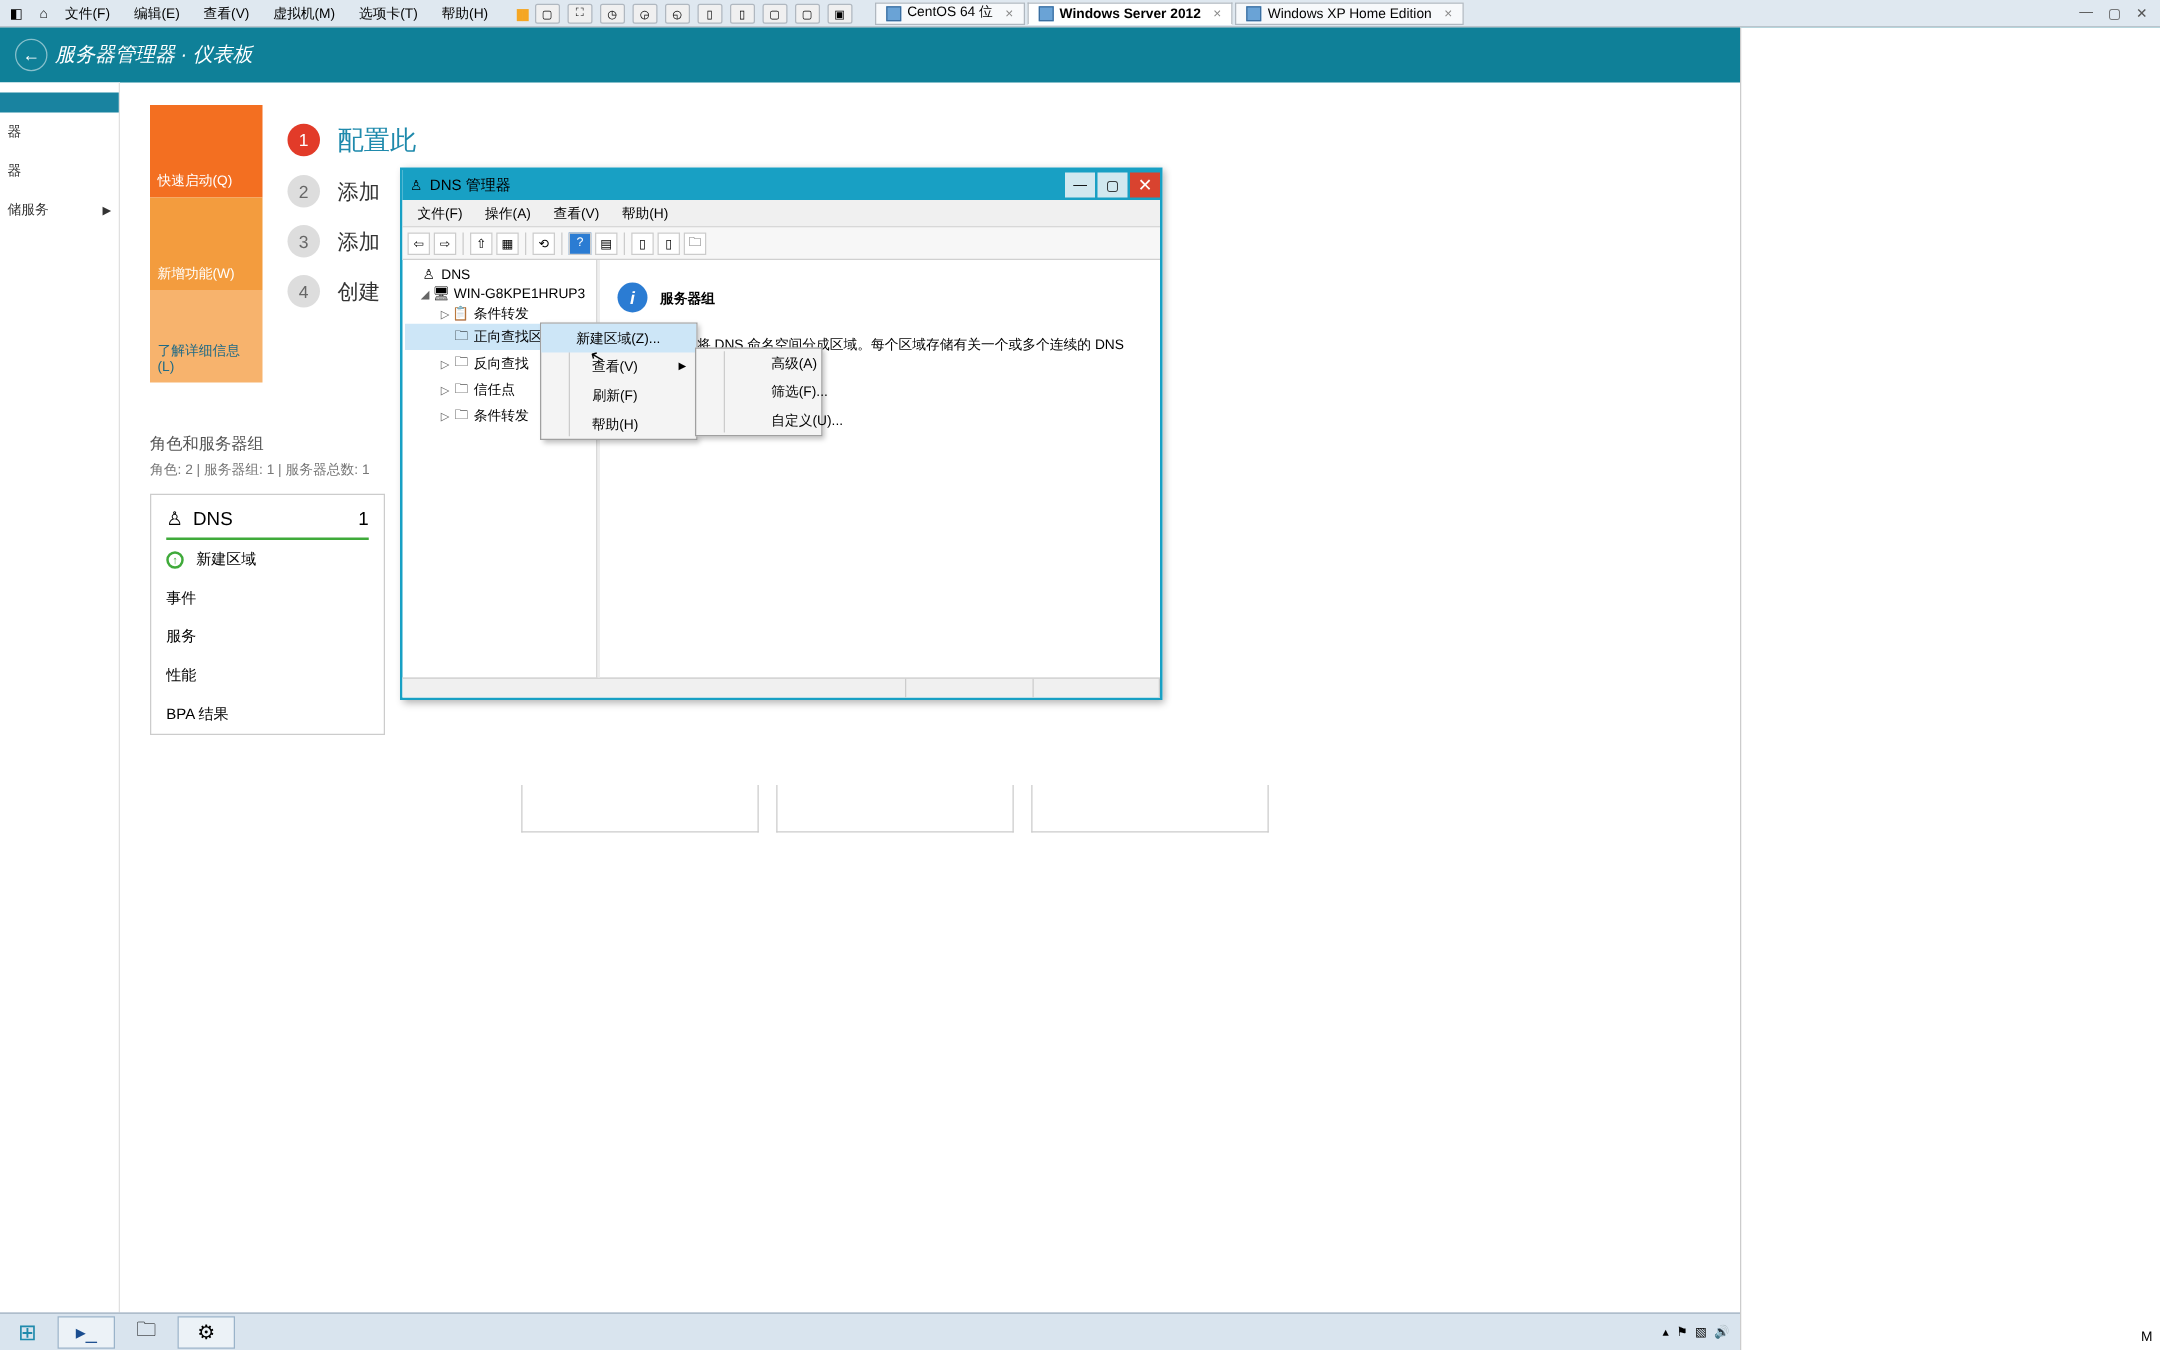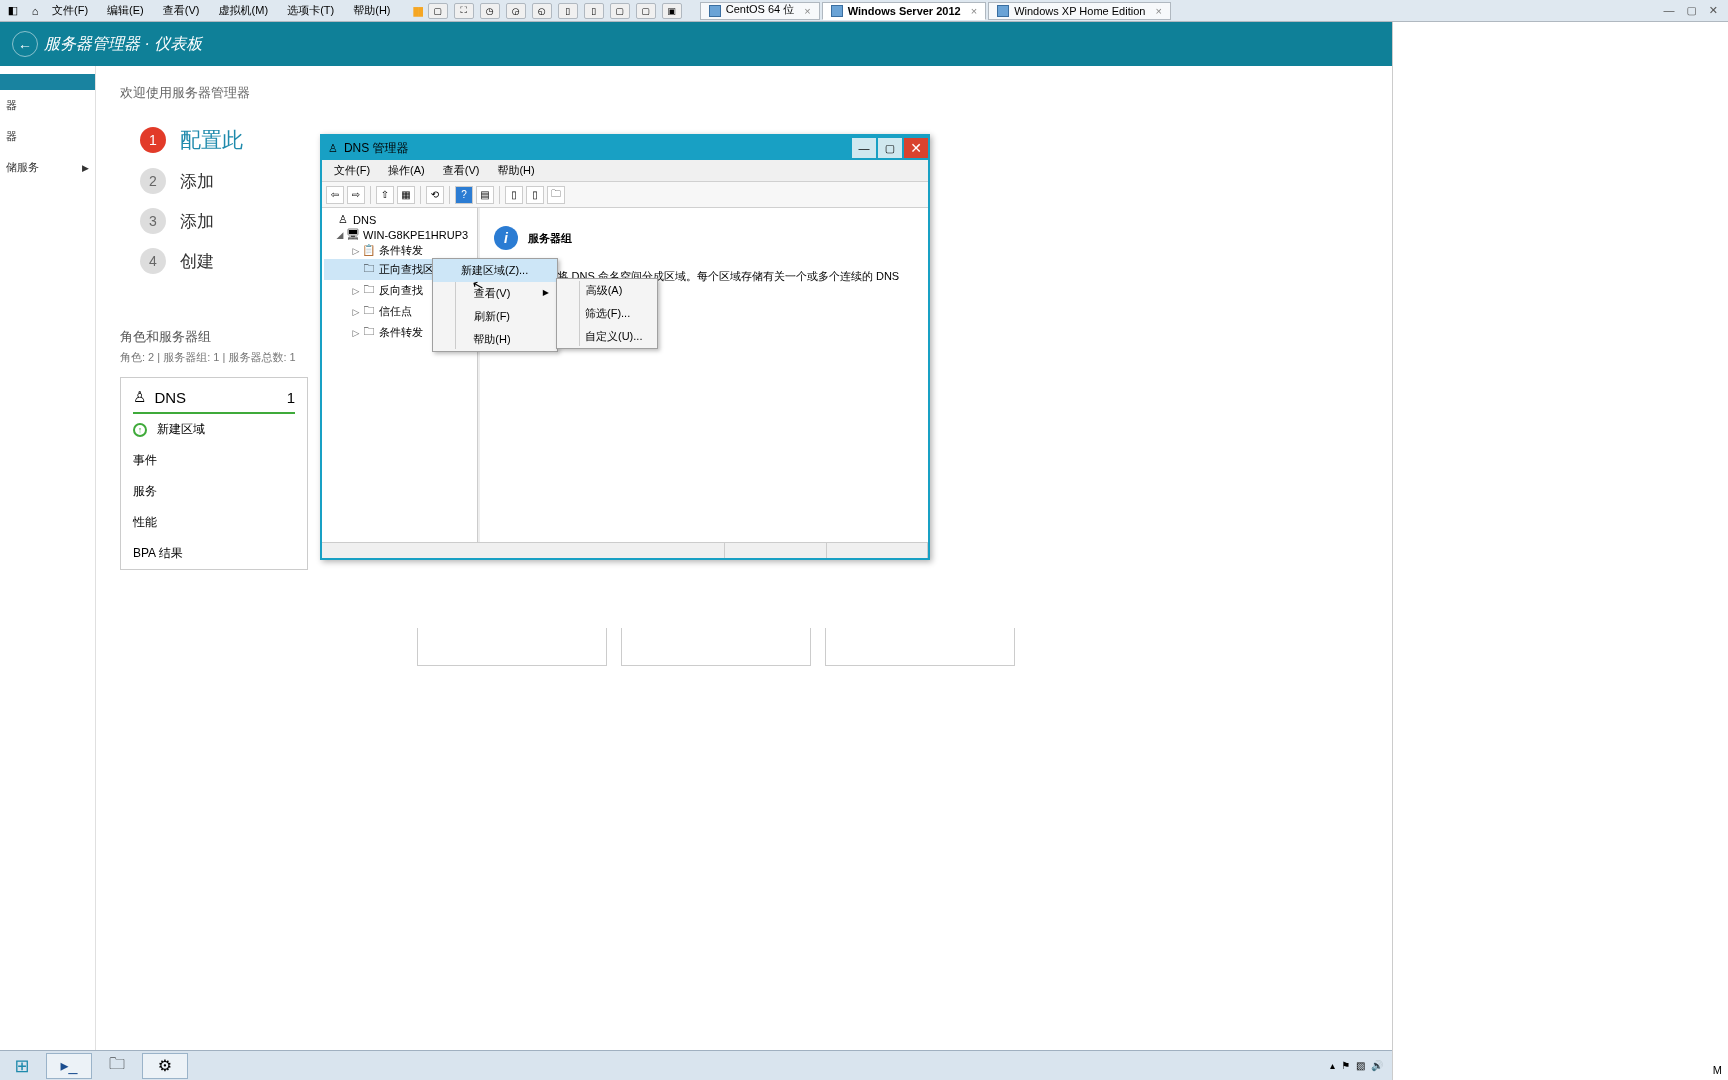--- a/index.html
+++ b/index.html
@@ -84,21 +84,21 @@
 .mmc-status div{border-right:1px solid #ccc;flex:1;}
 .mmc-status div:first-child{flex:4;}
 
 
 .ctx { position:absolute; background:#f4f4f4; border:1px solid #a0a0a0; box-shadow:2px 2px 4px rgba(0,0,0,.25); font-size:11px; z-index:60; }
 .ctx .item { padding:4px 34px 4px 28px; position:relative; white-space:nowrap;text-align:center;}
 .ctx .item.sel { background:#cde6f7; }
 .ctx .item.sub::after { content:"▶"; position:absolute; right:8px; font-size:8px; top:6px;}
 .ctx .vbar { position:absolute;left:22px;top:2px;bottom:2px;width:1px;background:#ccc;}
 .ctx1 { left:432px; top:258px; width:126px; }
-.ctx2 { left:556px; top:278px; width:102px; }
+.ctx2 { left:556px; top:278px; width:102px;padding-left:32px; }
 
 
 .taskbar { position:absolute;bottom:0;left:0;width:1392px;height:30px;background:#d9e4ee;border-top:1px solid #a0b0c0;display:flex;align-items:center;}
 .taskbar .start { width:44px;height:30px;display:flex;align-items:center;justify-content:center;color:#1f8aac;font-size:18px;}
 .taskbar .tbtn { width:46px;height:26px;border:1px solid transparent;display:flex;align-items:center;justify-content:center;margin-left:2px;}
 .taskbar .tbtn.active { border-color:#9ab3c9;background:#ecf2f7;}
 .taskbar .tray { margin-left:auto;display:flex;align-items:center;gap:6px;padding-right:8px;font-size:10px;}
 
 
 .host-strip { position:absolute;right:0;top:22px;bottom:0;width:336px;background:#fff;border-left:1px solid #ccc; }
@@ -180,23 +180,27 @@
     <div class="nav-item sel"></div>
     <div class="nav-item">器</div>
     <div class="nav-item">器</div>
     <div class="nav-item">
         <span>储服务</span>
         <span style="font-size:9px">▶</span>
       </div>
   </div>
 
   <div class="main">
-    <div class="welcome-label">欢迎使用服务器管理器</div>
 
     <div class="qs-wrap">
+      <div class="qs-tiles">
+        <div class="qs-tile q1">快速启动(Q)</div>
+        <div class="qs-tile q2">新增功能(W)</div>
+        <div class="qs-tile q3">了解详细信息(L)</div>
+      </div>
       <div class="qs-steps">
         <div class="qs-step first">
             <span class="num">1</span>
             <span class="txt">配置此</span>
           </div>
         <div class="qs-step">
             <span class="num">2</span>
             <span>添加</span>
           </div>
         <div class="qs-step">

